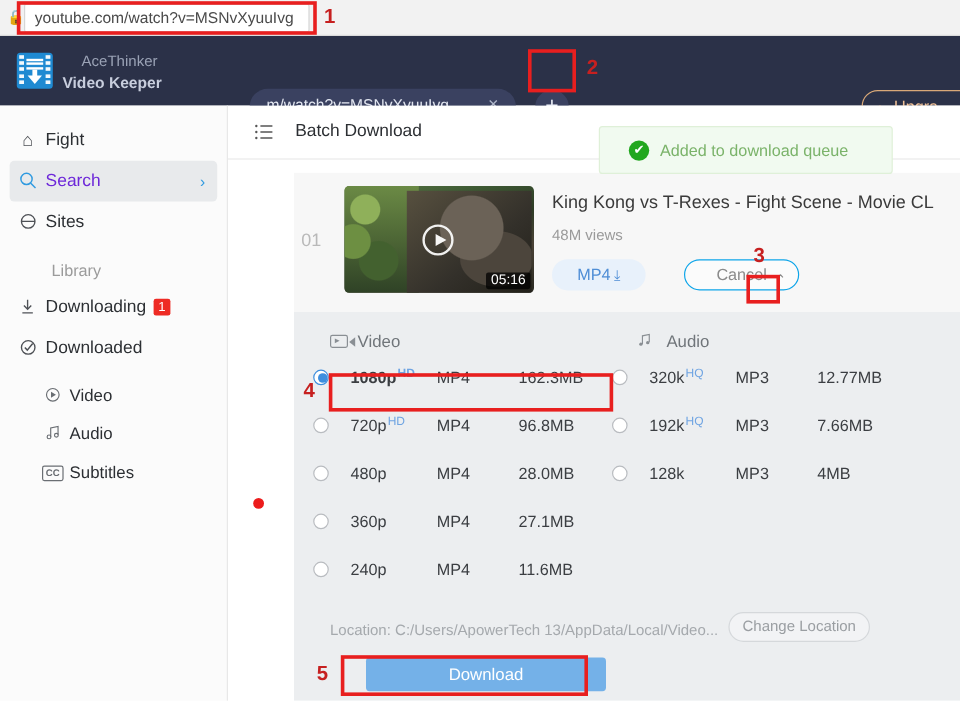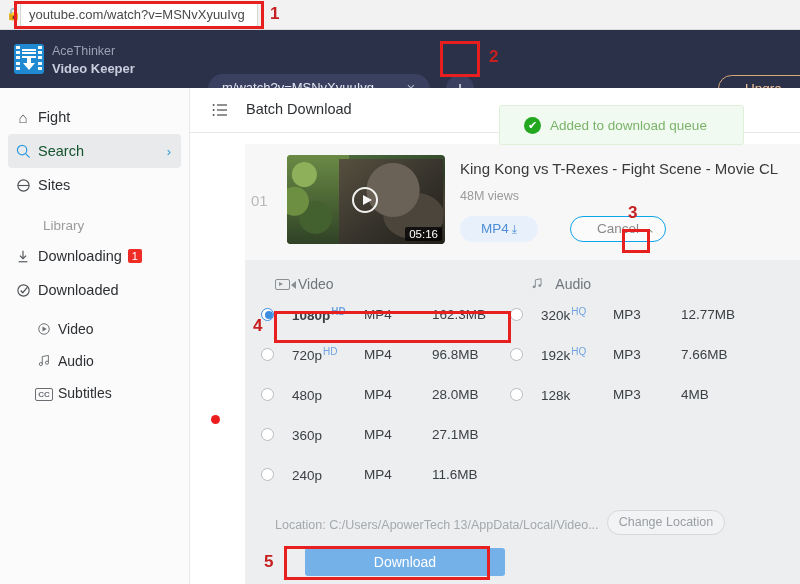--- a/index.html
+++ b/index.html
@@ -55,21 +55,21 @@
   }
   .logo .arrow .stem { position:absolute; left:4px; top:0; width:4px; height:6px; background:#fff;}
   .logo .arrow .head {
     position:absolute; left:0; top:5px; width:0; height:0;
     border-left:6px solid transparent; border-right:6px solid transparent;
     border-top:7px solid #fff;
   }
   .brand {
     position: absolute; left: 52px; top: 14px; line-height: 15px;
   }
-  .brand .l1 { font-size: 12.5px; color: #9aa2b5; }
+  .brand .l1 { font-size: 12.5px; color: #9aa2b5; margin-left: 16px; }
   .brand .l2 { font-size: 13px; color: #c8cedd; font-weight: bold; margin-top: 2px; }
 
   .tab {
     position: absolute; left: 208px; top: 44px; width: 222px; height: 30px;
     background: #3a4160; border-radius: 15px;
   }
   .tab .label {
     position: absolute; left: 14px; top: 6px; width: 170px;
     font-size: 13px; color: #e2e6f0; white-space: nowrap; overflow: hidden;
   }
@@ -100,21 +100,21 @@
   .nav-item {
     position: relative; height: 34px; margin: 0 8px; border-radius: 4px;
     display: flex; align-items: center;
   }
   .nav-item.active { background: #e8eaec; }
   .nav-ico {
     width: 30px; text-align: center; font-size: 15px; color: #4e5156; flex: 0 0 30px;
   }
   .nav-item.active .nav-ico { color: #2f9ae0; }
   .nav-txt { font-size: 14.5px; color: #2c2f33; }
-  .nav-item.active .nav-txt { color: #14532d; }
+  .nav-item.active .nav-txt { color: #6d28d9; }
   .nav-chev {
     position: absolute; right: 10px; font-size: 13px; color: #2f9ae0;
   }
   .section-title {
     font-size: 13.5px; color: #9b9b9b; padding: 0 0 0 18px; margin-top: 16px; margin-bottom: 6px; margin-left: 25px;
   }
   .badge {
     display: inline-block; background: #ee2b24; color: #fff; font-size: 11px;
     border-radius: 2px; padding: 0 4px; line-height: 14px; height: 14px;
     margin-left: 6px; vertical-align: 2px;

